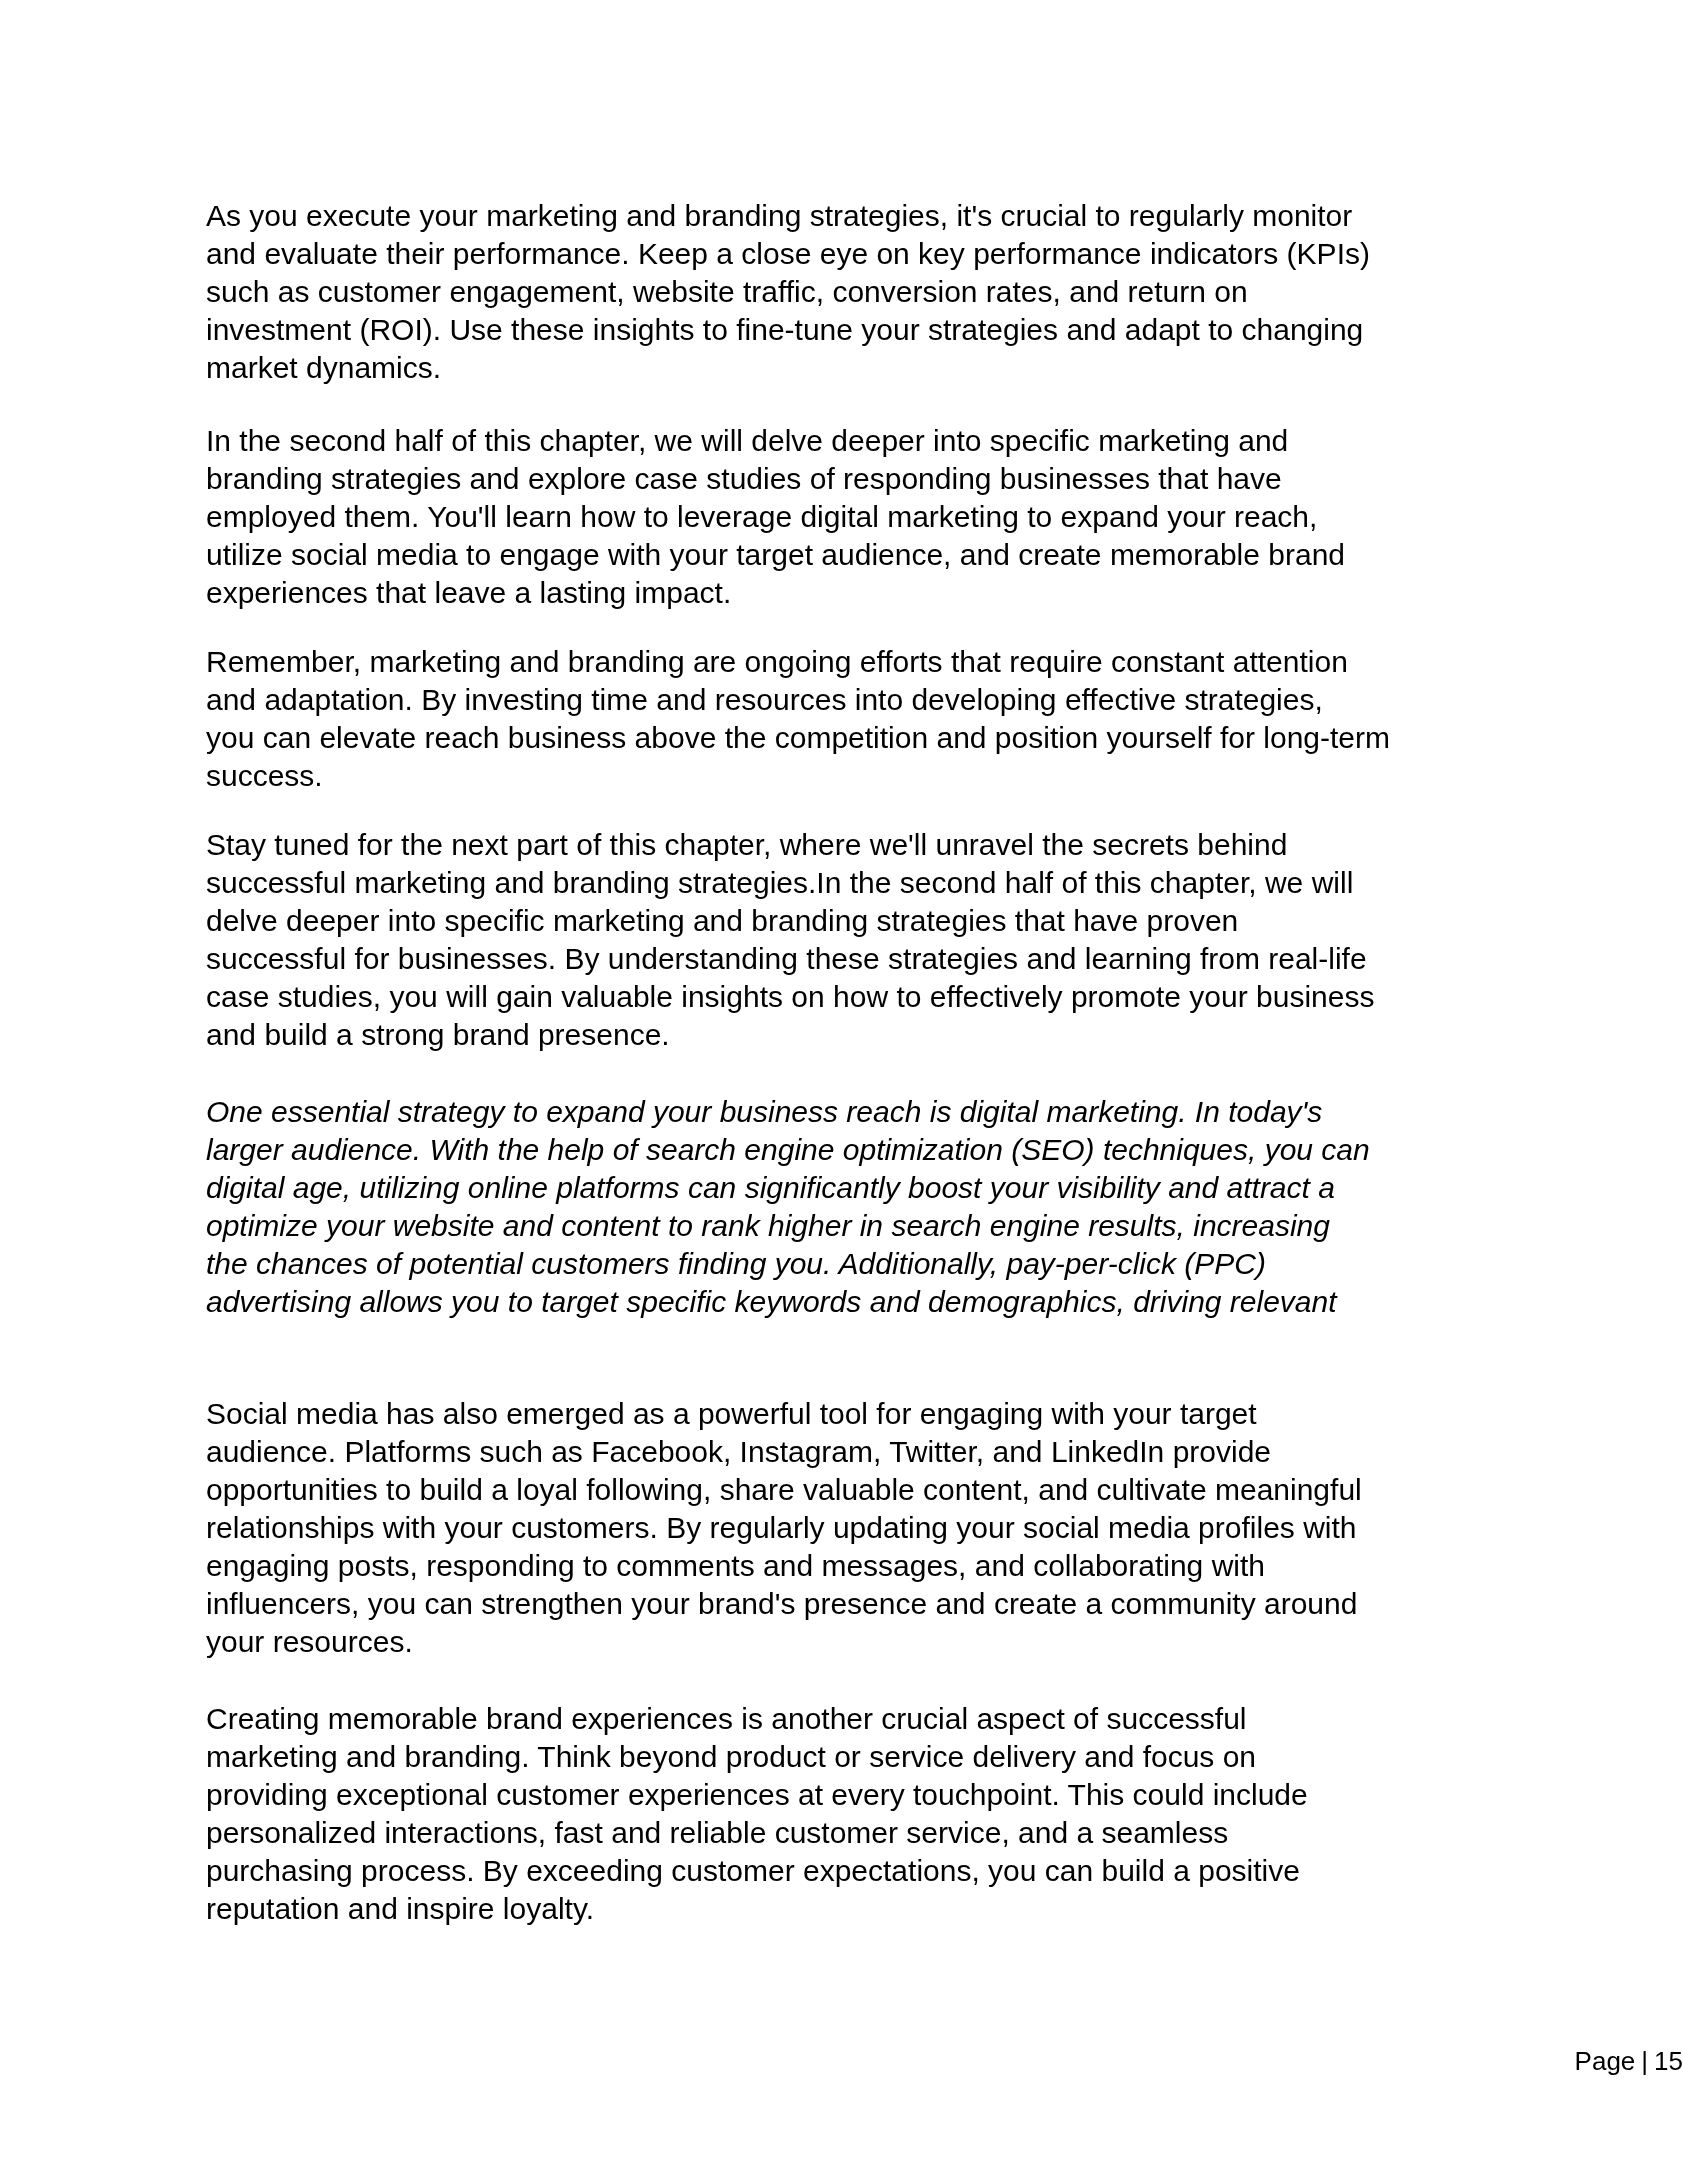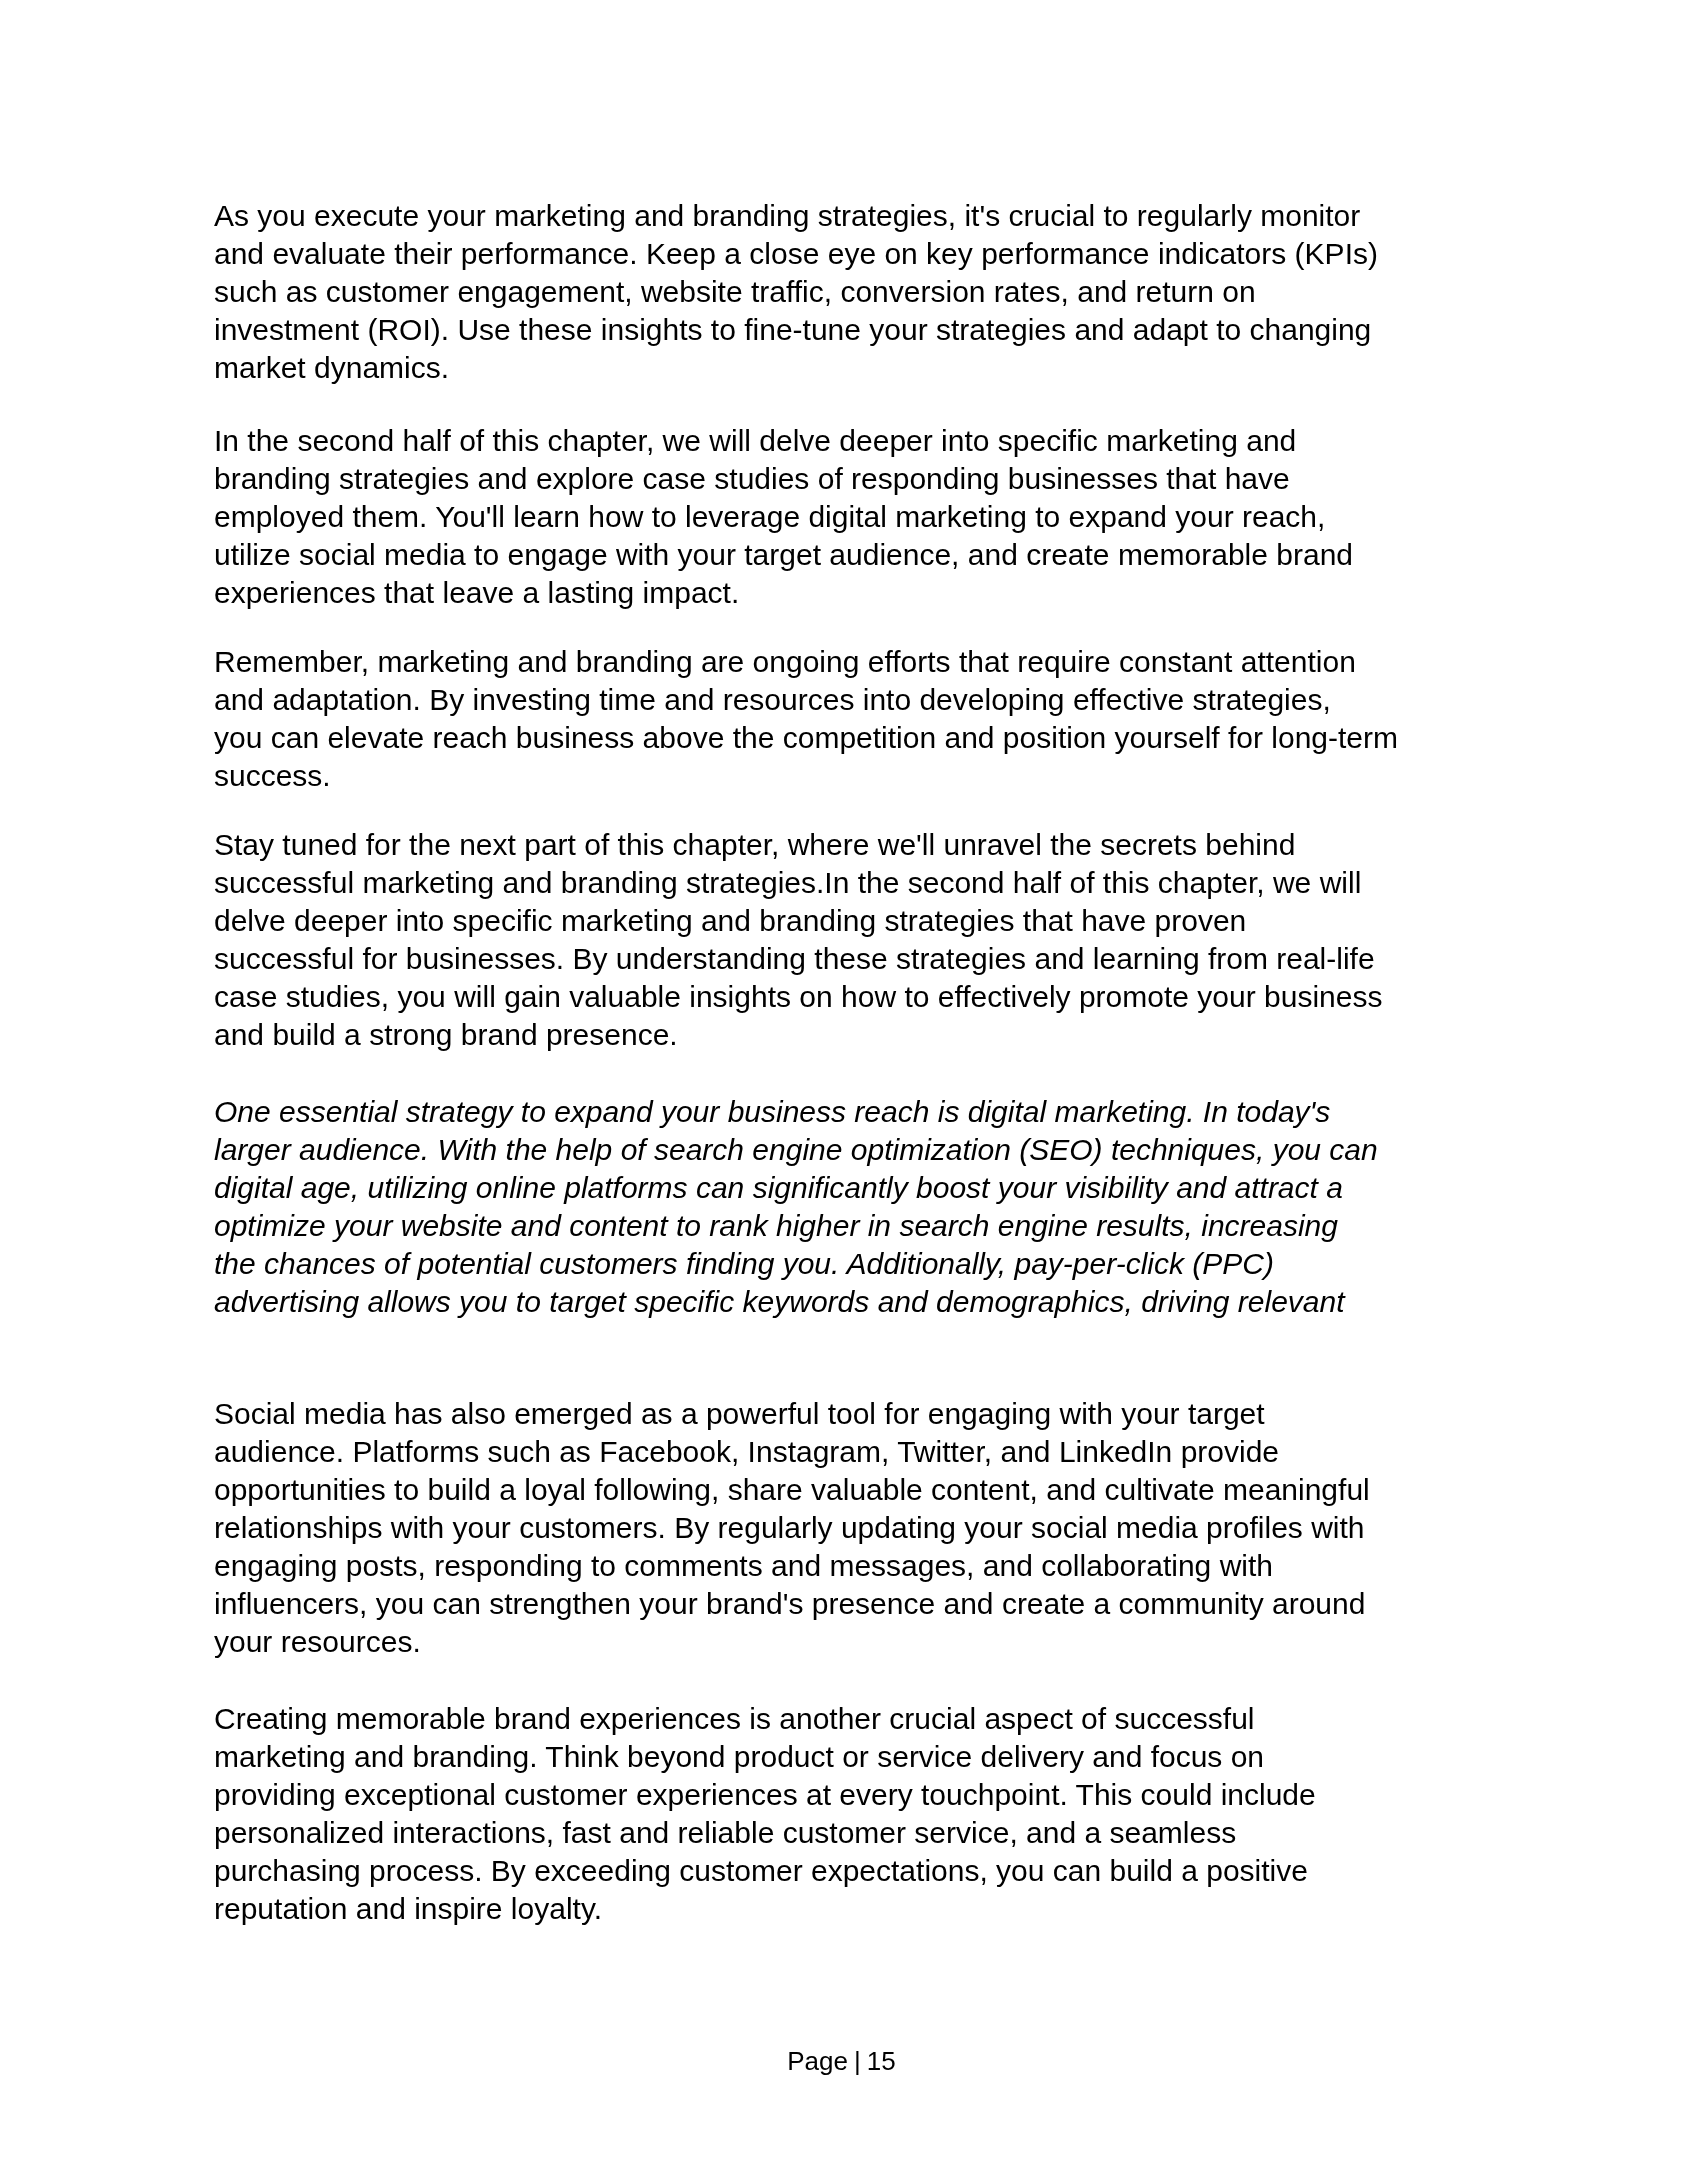--- a/index.html
+++ b/index.html
@@ -16,21 +16,21 @@
     .page {
       position: absolute;
       left: 0;
       top: 0;
       width: 1683px;
       height: 2178px;
       background: #ffffff;
     }
     .para {
       position: absolute;
-      left: 214px;
+      left: 206px;
       width: 1307px;
       margin: 0;
       font-family: "Liberation Sans", sans-serif;
       font-size: 30px;
       line-height: 38px;
       color: #000000;
     }
     .para .line {
       display: block;
       white-space: nowrap;
@@ -40,21 +40,21 @@
     #p3 { top: 643px; }
     #p4 { top: 826px; }
     #p5 { top: 1093px; font-style: italic; }
     #p6 { top: 1395px; }
     #p7 { top: 1700px; }
     .footer {
       position: absolute;
       left: 0;
       width: 1683px;
       top: 2045px;
-      text-align: center;
+      text-align: right;
       font-family: "Liberation Sans", sans-serif;
       font-size: 26px;
       line-height: 32px;
       color: #000000;
     }
     .footer .sep {
       display: inline-block;
       margin: 0 6px;
     }
   </style>

